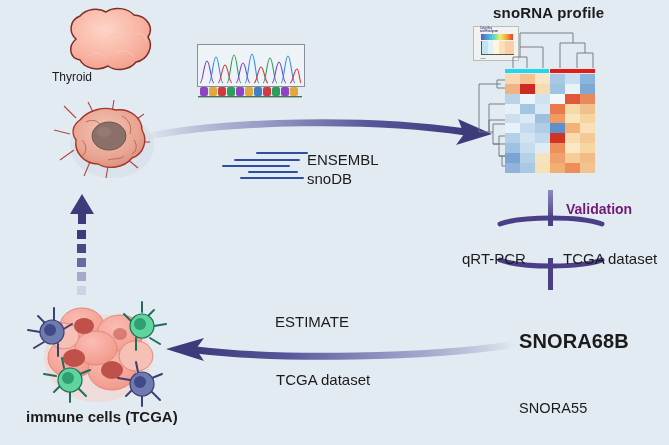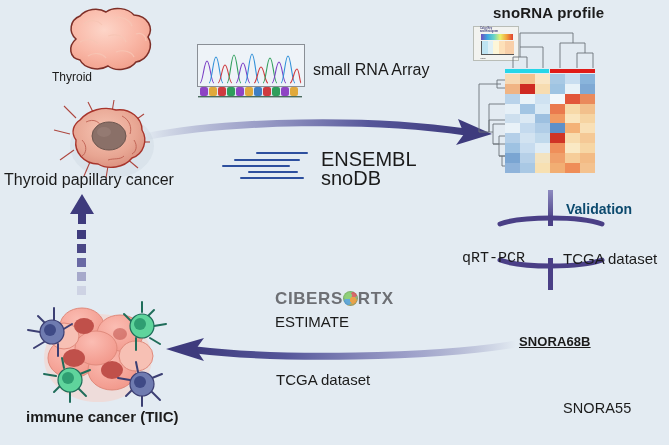--- a/index.html
+++ b/index.html
@@ -10,31 +10,31 @@
     position:relative;
   }
   .stage{position:absolute;left:0;top:0;width:669px;height:445px;}
   .abs{position:absolute;}
   .lbl{color:#1b1b1b;white-space:nowrap;}
 
   
   #thyroid-label{left:52px;top:70px;font-size:12px;}
   #cancer-label{left:4px;top:171px;font-size:16px;}
   #array-label{left:313px;top:61px;font-size:16px;}
-  #ensembl-label{left:321px;top:150px;font-size:20px;line-height:19px;}
+  #ensembl-label{left:307px;top:150px;font-size:15px;line-height:19px;}
   #profile-title{left:493px;top:4px;font-size:15px;font-weight:bold;letter-spacing:.2px;}
   #de-label{left:504px;top:174px;font-size:14px;font-weight:bold;}
-  #validation-label{left:566px;top:201px;font-size:14px;font-weight:bold;color:#0c4a6e;}
-  #qrt-label{left:462px;top:250px;font-size:15px;font-family:Liberation Mono, monospace;}
+  #validation-label{left:566px;top:201px;font-size:14px;font-weight:bold;color:#701a75;}
+  #qrt-label{left:462px;top:250px;font-size:15px;}
   #tcga-v-label{left:563px;top:250px;font-size:15px;}
   #tcga-arrow-label{left:276px;top:371px;font-size:15px;}
   #estimate-label{left:275px;top:313px;font-size:15px;}
   #tiic-label{left:26px;top:408px;font-size:15px;font-weight:bold;line-height:18px;}
-  .genes-bold{left:519px;top:332px;font-size:13px;font-weight:bold;line-height:19px;letter-spacing:.1px;text-decoration:underline;}
-  .genes-plain{left:519px;top:399px;font-size:14.5px;line-height:19px;letter-spacing:.1px;margin-left:44px;}
+  .genes-bold{left:519px;top:332px;font-size:20px;font-weight:bold;line-height:19px;letter-spacing:.1px;}
+  .genes-plain{left:519px;top:399px;font-size:14.5px;line-height:19px;letter-spacing:.1px;}
 
   
   #cibersortx{left:275px;top:289px;font-size:17px;font-weight:bold;color:#6d6f74;letter-spacing:.6px;}
   #cibersortx .globe{
     display:inline-block;width:15px;height:15px;border-radius:50%;
     vertical-align:-2px;margin:0 0px;
     background:
       radial-gradient(circle at 32% 30%, #8fd07a 0 26%, transparent 27%),
       radial-gradient(circle at 68% 62%, #e8a24a 0 24%, transparent 25%),
       radial-gradient(circle at 30% 72%, #63a9d8 0 22%, transparent 23%),
@@ -139,21 +139,20 @@
     <g stroke="#b0483c" stroke-width=".9" fill="none" opacity=".75">
       <path d="M40 26 C48 22 54 26 56 32"></path>
       <path d="M76 20 C84 24 86 32 84 38"></path>
       <path d="M36 44 C42 50 40 58 36 60"></path>
       <path d="M62 64 C68 62 74 64 78 60"></path>
       <path d="M88 44 C92 50 90 56 86 58"></path>
     </g>
     <ellipse cx="63" cy="40" rx="17" ry="14" fill="#8a7068" stroke="#6d564f" stroke-width="1"></ellipse>
     <ellipse cx="58" cy="36" rx="7" ry="5" fill="#9b8179" opacity=".6"></ellipse>
   </svg>
-  <div class="abs lbl" id="cancer-label">Thyroid papillary cancer</div>
 
   <div class="abs" id="chromatogram-box">
     <svg width="104" height="39" viewBox="0 0 104 39">
       <g fill="none" stroke-width="1.1">
         <path d="M2 38 C5 38 6 16 9 16 C12 16 13 38 16 38" stroke="#7a3fc4"></path>
         <path d="M11 38 C14 38 15 12 18 12 C21 12 22 38 25 38" stroke="#2f8fd8"></path>
         <path d="M20 38 C23 38 24 20 27 20 C30 20 31 38 34 38" stroke="#cf3b40"></path>
         <path d="M29 38 C32 38 33 10 36 10 C39 10 40 38 43 38" stroke="#2f9e5c"></path>
         <path d="M38 38 C41 38 42 18 45 18 C48 18 49 38 52 38" stroke="#7a3fc4"></path>
         <path d="M47 38 C50 38 51 9 54 9 C57 9 58 38 61 38" stroke="#2f8fd8"></path>
@@ -174,21 +173,20 @@
       <rect x="29" y="0" width="8" height="9" rx="2" fill="#2f9e5c"></rect>
       <rect x="38" y="0" width="8" height="9" rx="2" fill="#8e44c4"></rect>
       <rect x="47" y="0" width="8" height="9" rx="2" fill="#e0a93b"></rect>
       <rect x="56" y="0" width="8" height="9" rx="2" fill="#3f7fc4"></rect>
       <rect x="65" y="0" width="8" height="9" rx="2" fill="#cf3b40"></rect>
       <rect x="74" y="0" width="8" height="9" rx="2" fill="#2f9e5c"></rect>
       <rect x="83" y="0" width="8" height="9" rx="2" fill="#8e44c4"></rect>
       <rect x="92" y="0" width="8" height="9" rx="2" fill="#e0a93b"></rect>
     </g>
   </svg>
-  <div class="abs lbl" id="array-label">small RNA Array</div>
 
   <div class="abs" id="align-lines">
     <i style="left:34px;top:0;width:52px;"></i>
     <i style="left:12px;top:7px;width:66px;"></i>
     <i style="left:0px;top:13px;width:68px;"></i>
     <i style="left:26px;top:19px;width:50px;"></i>
     <i style="left:18px;top:25px;width:64px;"></i>
   </div>
   <div class="abs lbl" id="ensembl-label">
     <div>ENSEMBL</div>
@@ -336,23 +334,20 @@
         <stop offset="32%" stop-color="#7272b0" stop-opacity=".6"></stop>
         <stop offset="72%" stop-color="#4e4e95" stop-opacity=".95"></stop>
         <stop offset="100%" stop-color="#3e3b7d"></stop>
       </linearGradient>
     </defs>
     <path d="M356 14 C270 28 120 30 36 20" stroke="url(#agBot)" stroke-width="7" fill="none" stroke-linecap="round"></path>
     <path d="M44 8 L6 19 L44 31 L36 19 Z" fill="#3e3b7d"></path>
   </svg>
   <div class="abs lbl" id="tcga-arrow-label">TCGA dataset</div>
 
-  <div class="abs" id="cibersortx">
-    <span>CIBERS</span><span class="globe"></span><span>RTX</span>
-  </div>
   <div class="abs lbl" id="estimate-label">ESTIMATE</div>
 
   <svg class="abs" id="arrow-dashed" width="44" height="108" viewBox="0 0 44 108">
     <path d="M22 2 L34 22 L26 22 L26 32 L18 32 L18 22 L10 22 Z" fill="#3e3b7d"></path>
     <rect x="17" y="38" width="9" height="9" fill="#3e3b7d"></rect>
     <rect x="17" y="52" width="9" height="9" fill="#413e80" opacity=".95"></rect>
     <rect x="17" y="66" width="9" height="9" fill="#4a4890" opacity=".8"></rect>
     <rect x="17" y="80" width="9" height="9" fill="#6a68a4" opacity=".5"></rect>
     <rect x="17" y="94" width="9" height="9" fill="#8e8cbc" opacity=".25"></rect>
   </svg>
@@ -428,16 +423,16 @@
           <path d="M114 72 L112 62"></path>
         <path d="M128 78 L138 74"></path>
           <path d="M128 92 L136 100"></path>
           <path d="M118 96 L118 106"></path>
       </g>
       <circle cx="118" cy="84" r="12" fill="#6f7bb0" stroke="#3c3f73" stroke-width="1.2"></circle>
       <circle cx="116" cy="82" r="6" fill="#3f4a86"></circle>
     </g>
   </svg>
   <div class="abs lbl" id="tiic-label">
-    <div>immune cancer (TIIC)</div>
+    <div>immune cells (TCGA)</div>
   </div>
 
 </div>
 
 </body></html>

